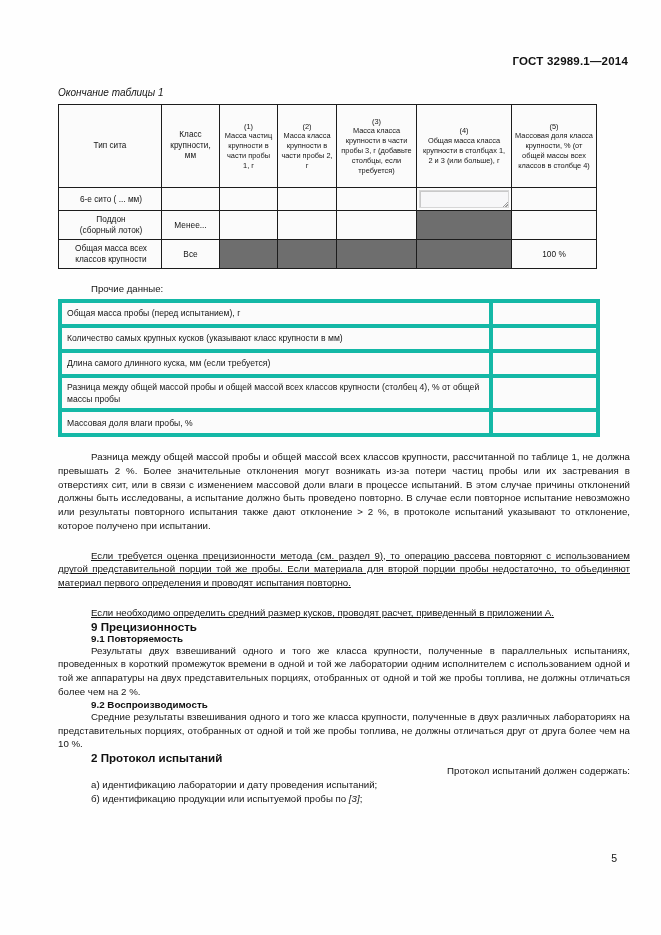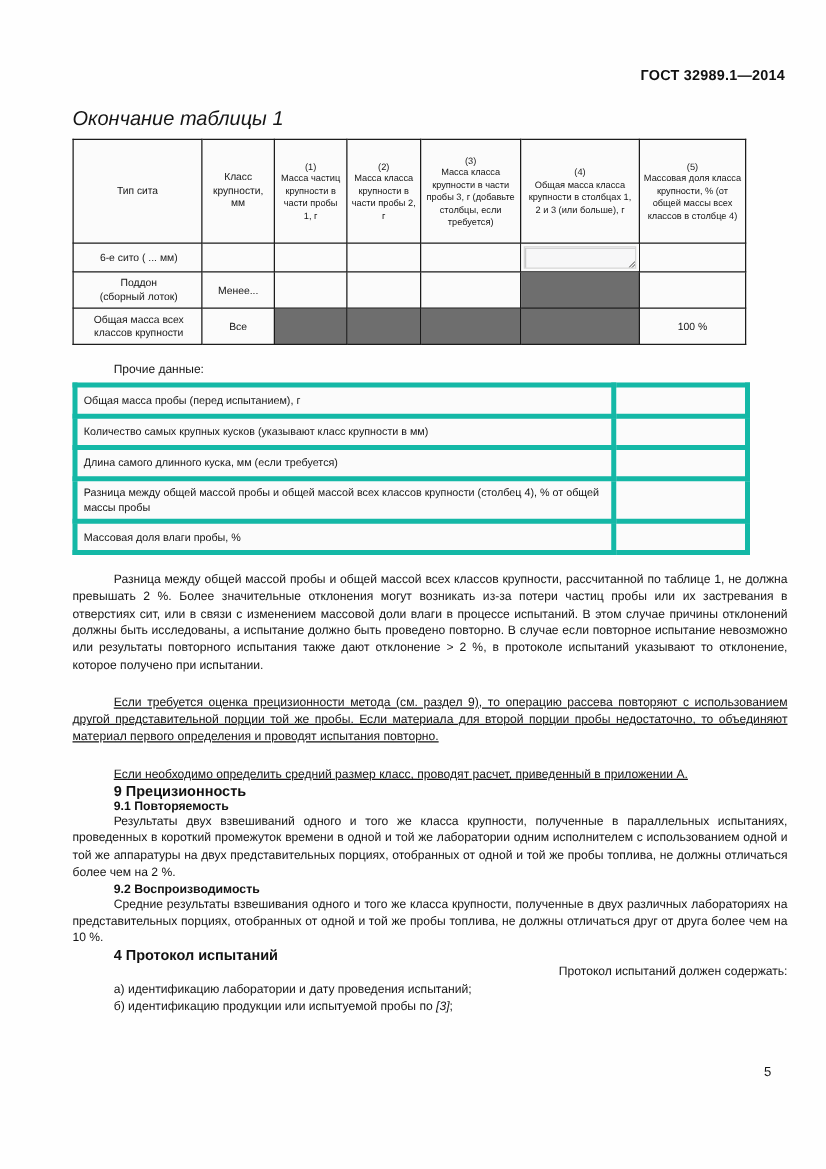--- a/index.html
+++ b/index.html
@@ -33,21 +33,21 @@
     text-align: right;
     font-size: 11.5px;
     font-weight: bold;
     letter-spacing: 0.2px;
     color: #111;
     padding-right: 2px;
     height: 14px;
   }
   
   .table-caption {
-    font-size: 16px;
+    font-size: 10px;
     font-style: italic;
     margin-top: 18px;
     margin-bottom: 6px;
     color: #151515;
   }
   
   table.grid {
     border-collapse: collapse;
     table-layout: fixed;
     width: 538px;
@@ -309,31 +309,31 @@
         <tr>
           <td>Массовая доля влаги пробы, %</td>
           <td class="value"></td>
         </tr>
       </tbody>
     </table>
 
     <div class="para-block">
       <p class="body">Разница между общей массой пробы и общей массой всех классов крупности, рассчитанной по таблице 1, не должна превышать 2 %. Более значительные отклонения могут возникать из-за потери частиц пробы или их застревания в отверстиях сит, или в связи с изменением массовой доли влаги в процессе испытаний. В этом случае причины отклонений должны быть исследованы, а испытание должно быть проведено повторно. В случае если повторное испытание невозможно или результаты повторного испытания также дают отклонение &gt; 2 %, в протоколе испытаний указывают то отклонение, которое получено при испытании.</p>
       <p class="body">Если требуется оценка прецизионности метода (см. раздел 9), то операцию рассева повторяют с использованием другой представительной порции той же пробы. Если материала для второй порции пробы недостаточно, то объединяют материал первого определения и проводят испытания повторно.</p>
-      <p class="body">Если необходимо определить средний размер класс, проводят расчет, приведенный в приложении А.</p>
+      <p class="body">Если необходимо определить средний размер кусков, проводят расчет, приведенный в приложении А.</p>
     </div>
 
     <h2 class="sec sp-sec-top">9 Прецизионность</h2>
     <h3 class="subsec sp-sub-top">9.1 Повторяемость</h3>
     <p class="body sp-after-head">Результаты двух взвешиваний одного и того же класса крупности, полученные в параллельных испытаниях, проведенных в короткий промежуток времени в одной и той же лаборатории одним исполнителем с использованием одной и той же аппаратуры на двух представительных порциях, отобранных от одной и той же пробы топлива, не должны отличаться более чем на 2 %.</p>
 
     <h3 class="subsec sp-sub2">9.2 Воспроизводимость</h3>
     <p class="body sp-after-head">Средние результаты взвешивания одного и того же класса крупности, полученные в двух различных лабораториях на представительных порциях, отобранных от одной и той же пробы топлива, не должны отличаться друг от друга более чем на 10 %.</p>
 
-    <h2 class="sec sp-sec10">4 Протокол испытаний</h2>
+    <h2 class="sec sp-sec10">2 Протокол испытаний</h2>
     <p class="plain sp-after-head">Протокол испытаний должен содержать:</p>
     <p class="listline">а) идентификацию лаборатории и дату проведения испытаний;</p>
     <p class="listline"><span>б) идентификацию продукции или испытуемой пробы по </span><i>[3]</i><span>;</span></p>
 
   </div>
 
   <div class="page-number">5</div>
 </div>
 
 </body></html>

